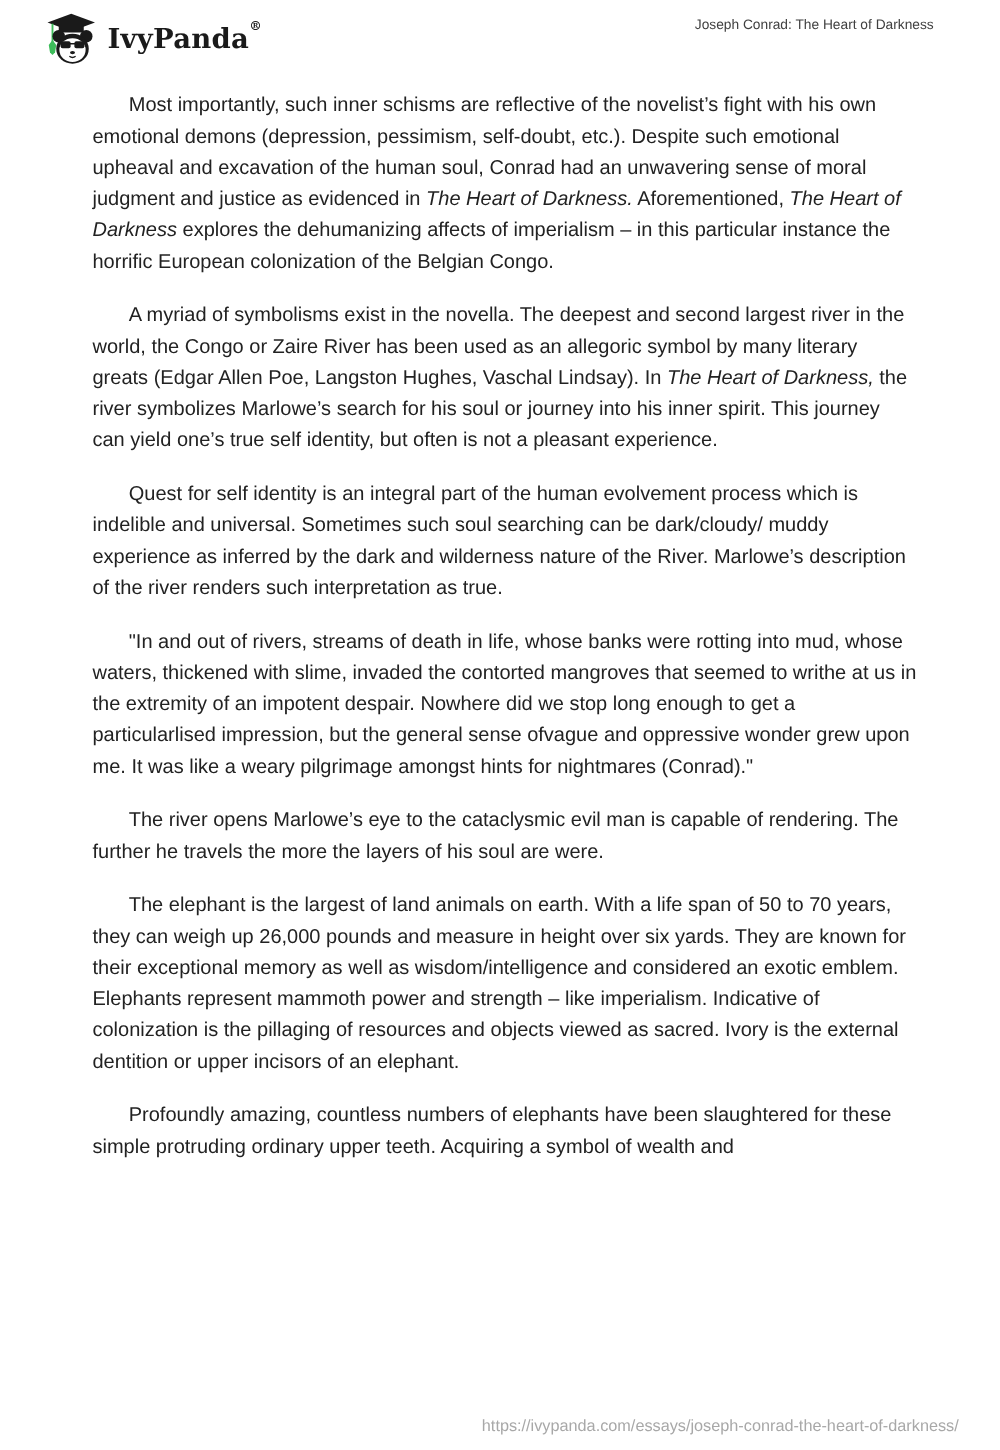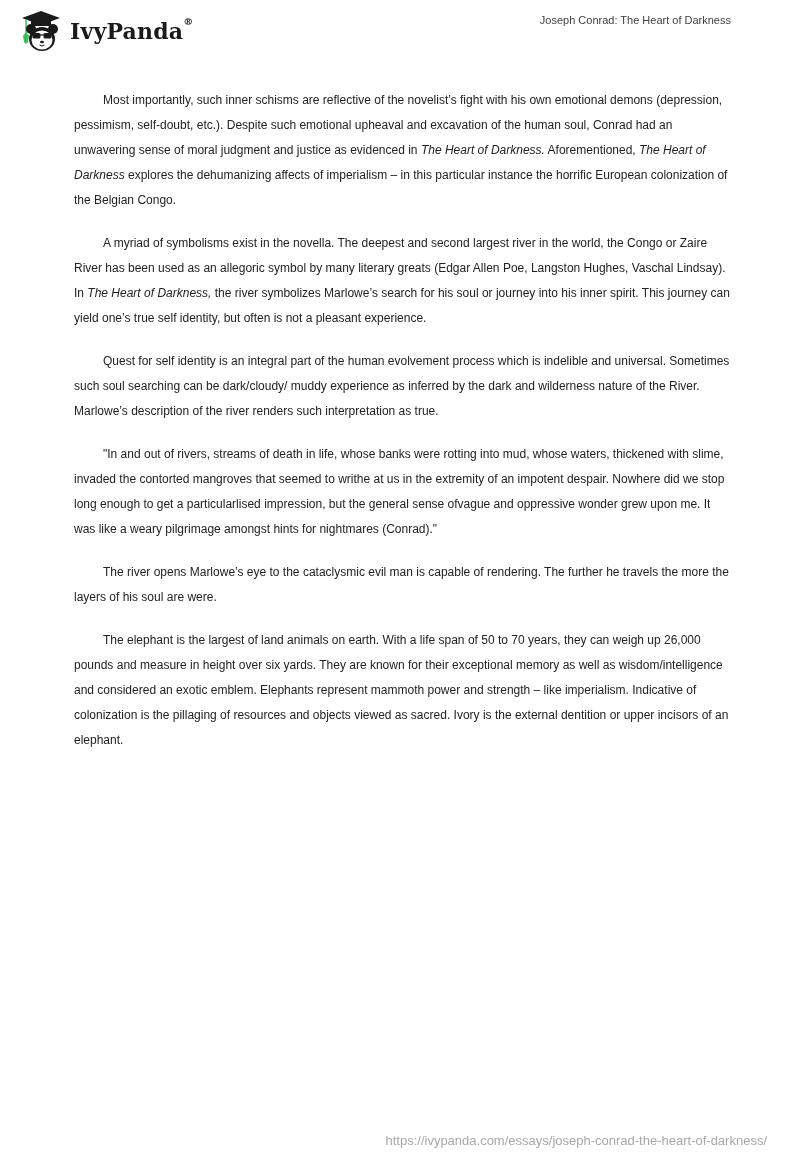--- a/index.html
+++ b/index.html
@@ -1,26 +1,26 @@
 <!DOCTYPE html>
 <html><head>
 <meta charset="utf-8">
 <style>
   html, body { margin: 0; padding: 0; background: #ffffff; }
   body { width: 800px; height: 1160px; position: relative; overflow: hidden;
          font-family: "Liberation Sans", sans-serif; color: #222222; }
-  .header { position: absolute; left: 0; top: 0; width: 764px; height: 60px; }
+  .header { position: absolute; left: 16px; top: 0; width: 764px; height: 60px; }
   .logo { position: absolute; left: 18px; top: 8px; display: flex; align-items: center; }
   .logo svg { display: block; }
   .logo-text { font-family: "DejaVu Serif", serif; font-weight: bold; font-size: 22px;
                color: #1a1a1a; margin-left: 6px; letter-spacing: 0.2px; }
   .logo-text sup { font-size: 10px; font-weight: bold; vertical-align: top; position: relative; top: -2px; }
   .doc-title { position: absolute; right: 33px; top: 14px; font-size: 11px; color: #404040; }
   .content { position: absolute; left: 74px; top: 72px; width: 660px; }
-  .para { margin: 16px 0 18px 0; font-size: 12px; line-height: 25px; text-indent: 29px; color: #222222; }
+  .para { margin: 0 0 18px 0; font-size: 16px; line-height: 25px; text-indent: 29px; color: #222222; }
   .para i { font-style: italic; }
   .footer-url { position: absolute; right: 33px; top: 1133px; font-size: 13px; color: #a8a8a8; }
 </style>
 </head>
 <body>
 
 <div class="header">
   <div class="logo">
     <svg width="46" height="46" viewBox="0 0 46 46">
 
@@ -48,15 +48,16 @@
   <div class="doc-title">Joseph Conrad: The Heart of Darkness</div>
 </div>
 
 <div class="content" id="essay-body">
     <p class="para"><span>Most importantly, such inner schisms are reflective of the novelist’s fight with his own emotional demons (depression, pessimism, self-doubt, etc.). Despite such emotional upheaval and excavation of the human soul, Conrad had an unwavering sense of moral judgment and justice as evidenced in </span><i>The Heart of Darkness.</i><span> Aforementioned, </span><i>The Heart of Darkness</i><span> explores the dehumanizing affects of imperialism – in this particular instance the horrific European colonization of the Belgian Congo.</span></p>
     <p class="para"><span>A myriad of symbolisms exist in the novella. The deepest and second largest river in the world, the Congo or Zaire River has been used as an allegoric symbol by many literary greats (Edgar Allen Poe, Langston Hughes, Vaschal Lindsay). In </span><i>The Heart of Darkness,</i><span> the river symbolizes Marlowe’s search for his soul or journey into his inner spirit. This journey can yield one’s true self identity, but often is not a pleasant experience.</span></p>
     <p class="para"><span>Quest for self identity is an integral part of the human evolvement process which is indelible and universal. Sometimes such soul searching can be dark/cloudy/ muddy experience as inferred by the dark and wilderness nature of the River. Marlowe’s description of the river renders such interpretation as true.</span></p>
     <p class="para"><span>"In and out of rivers, streams of death in life, whose banks were rotting into mud, whose waters, thickened with slime, invaded the contorted mangroves that seemed to writhe at us in the extremity of an impotent despair. Nowhere did we stop long enough to get a particularlised impression, but the general sense ofvague and oppressive wonder grew upon me. It was like a weary pilgrimage amongst hints for nightmares (Conrad)."</span></p>
     <p class="para"><span>The river opens Marlowe’s eye to the cataclysmic evil man is capable of rendering. The further he travels the more the layers of his soul are were.</span></p>
     <p class="para"><span>The elephant is the largest of land animals on earth. With a life span of 50 to 70 years, they can weigh up 26,000 pounds and measure in height over six yards. They are known for their exceptional memory as well as wisdom/intelligence and considered an exotic emblem. Elephants represent mammoth power and strength – like imperialism. Indicative of colonization is the pillaging of resources and objects viewed as sacred. Ivory is the external dentition or upper incisors of an elephant.</span></p>
+    <p class="para"><span>Profoundly amazing, countless numbers of elephants have been slaughtered for these simple protruding ordinary upper teeth. Acquiring a symbol of wealth and</span></p>
   </div>
 
 <div class="footer-url">https://ivypanda.com/essays/joseph-conrad-the-heart-of-darkness/</div>
 
 </body></html>

